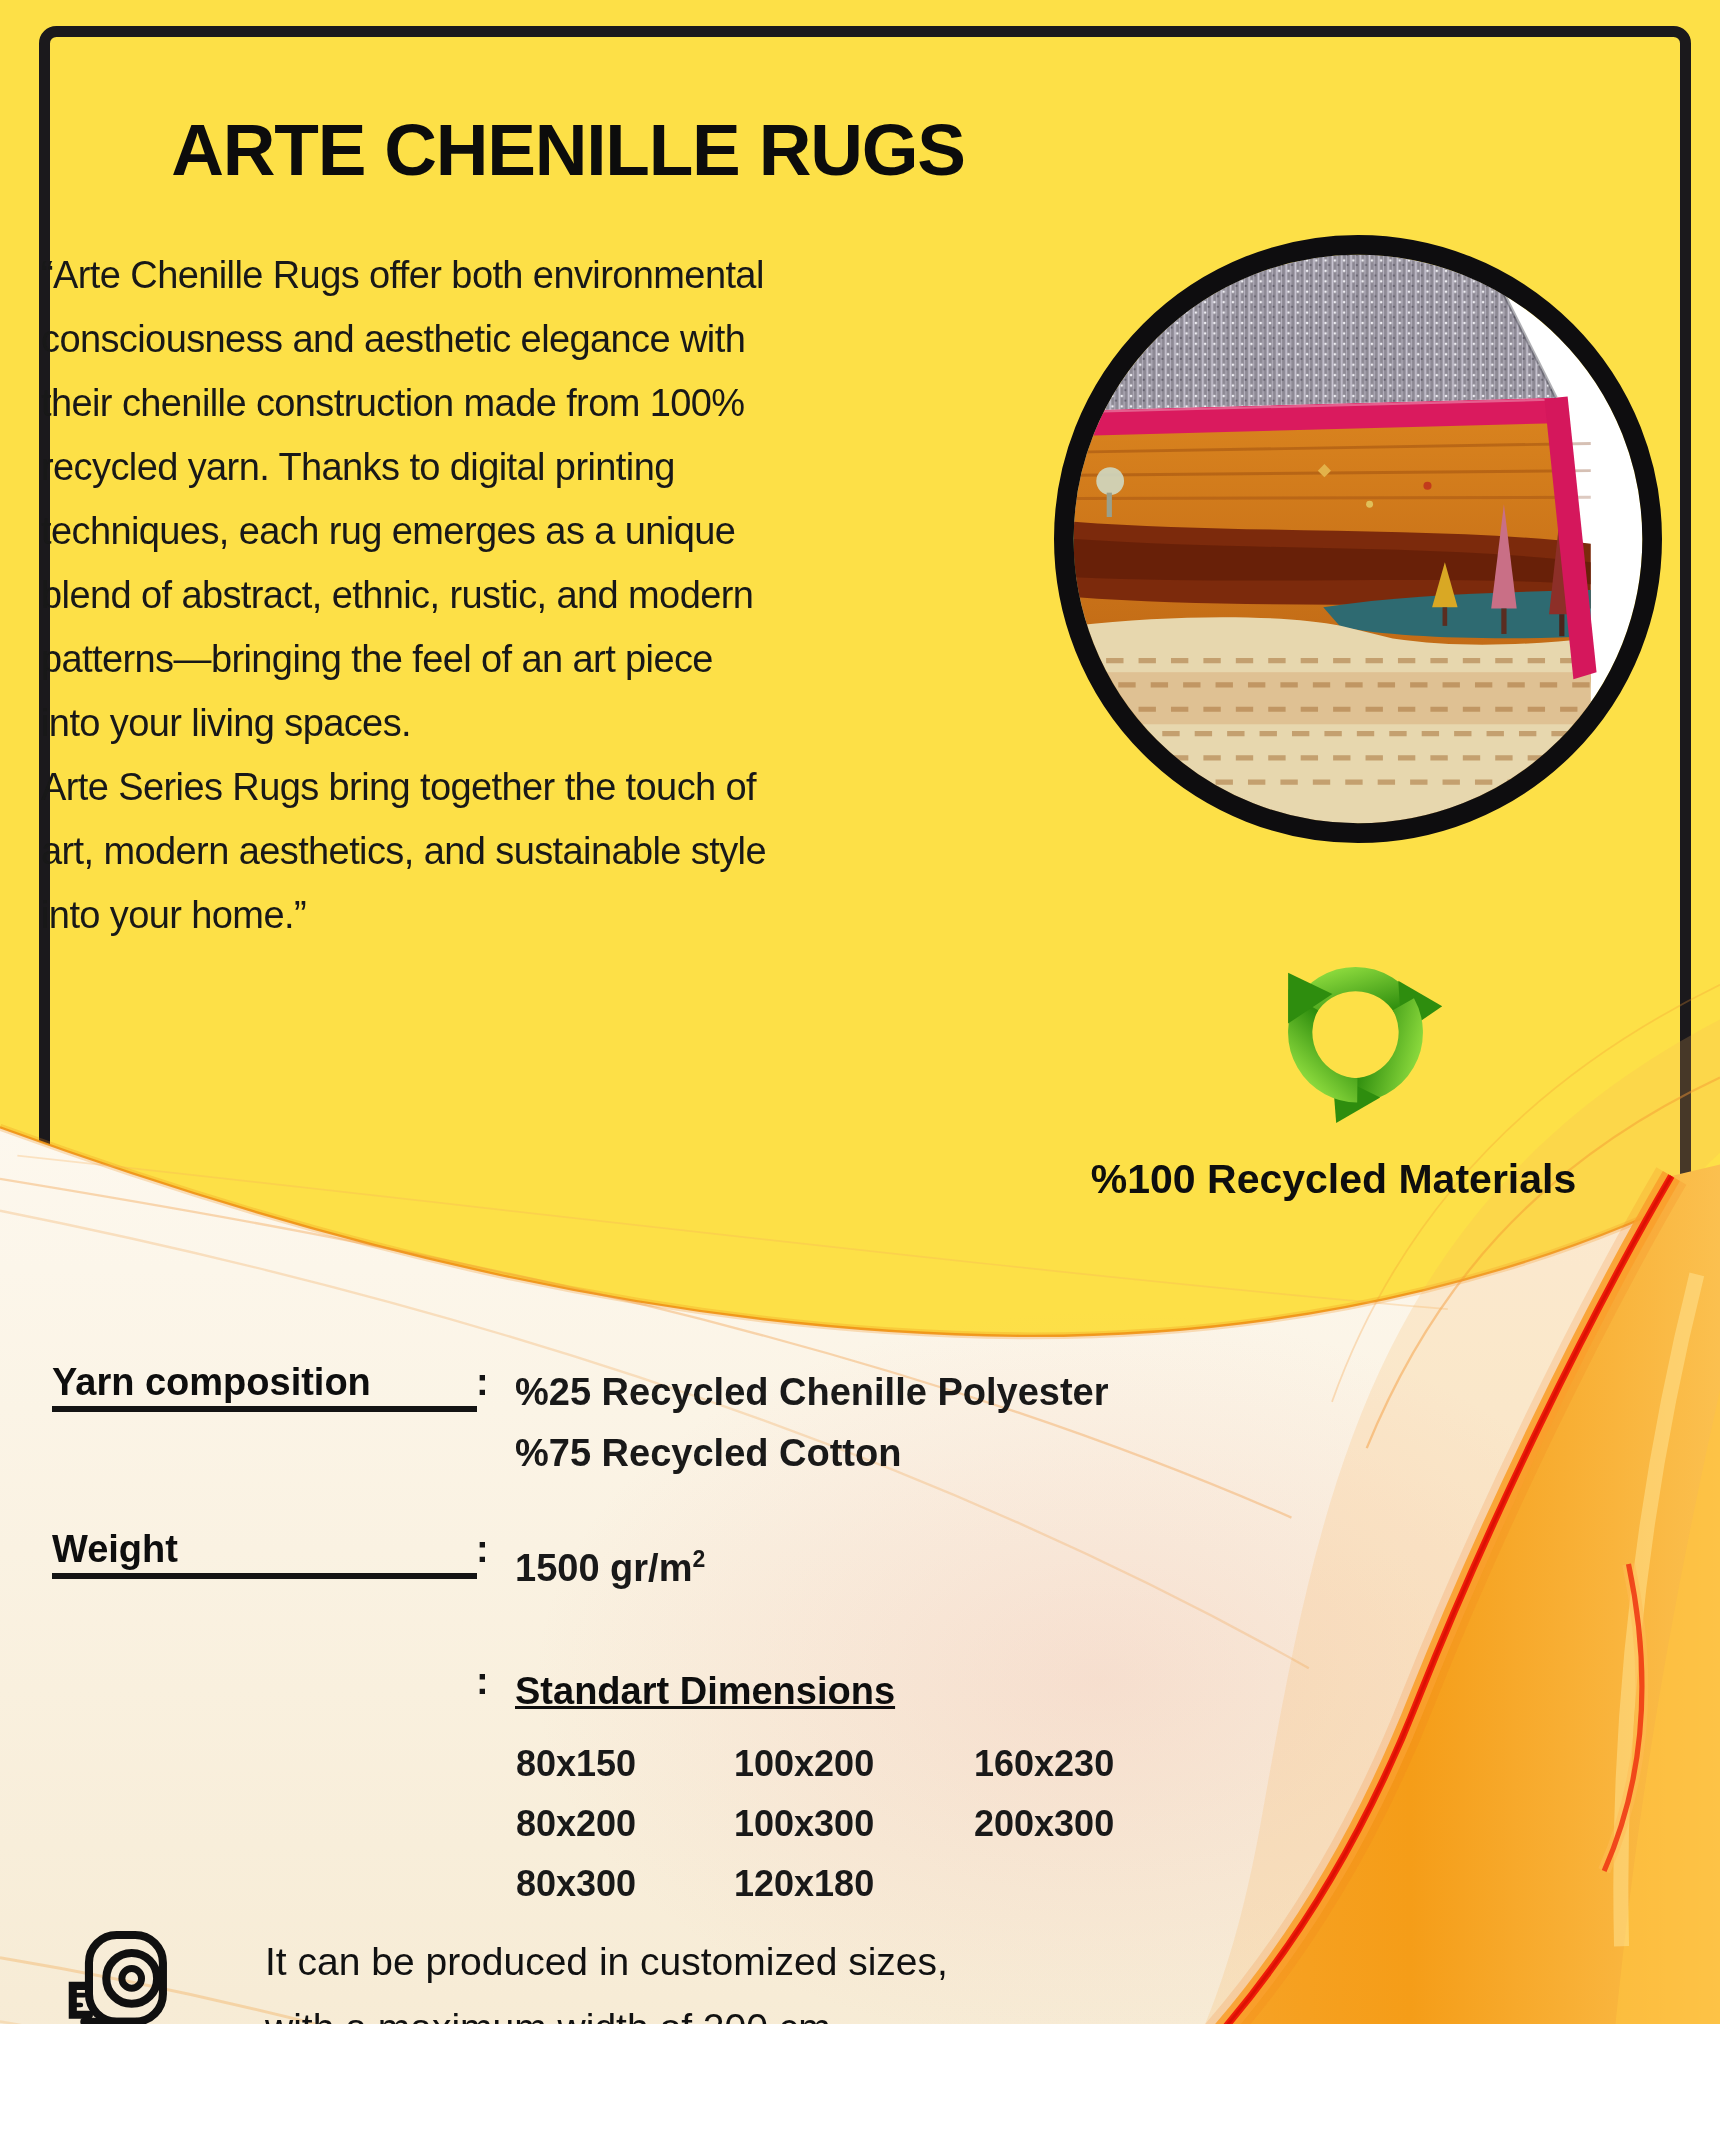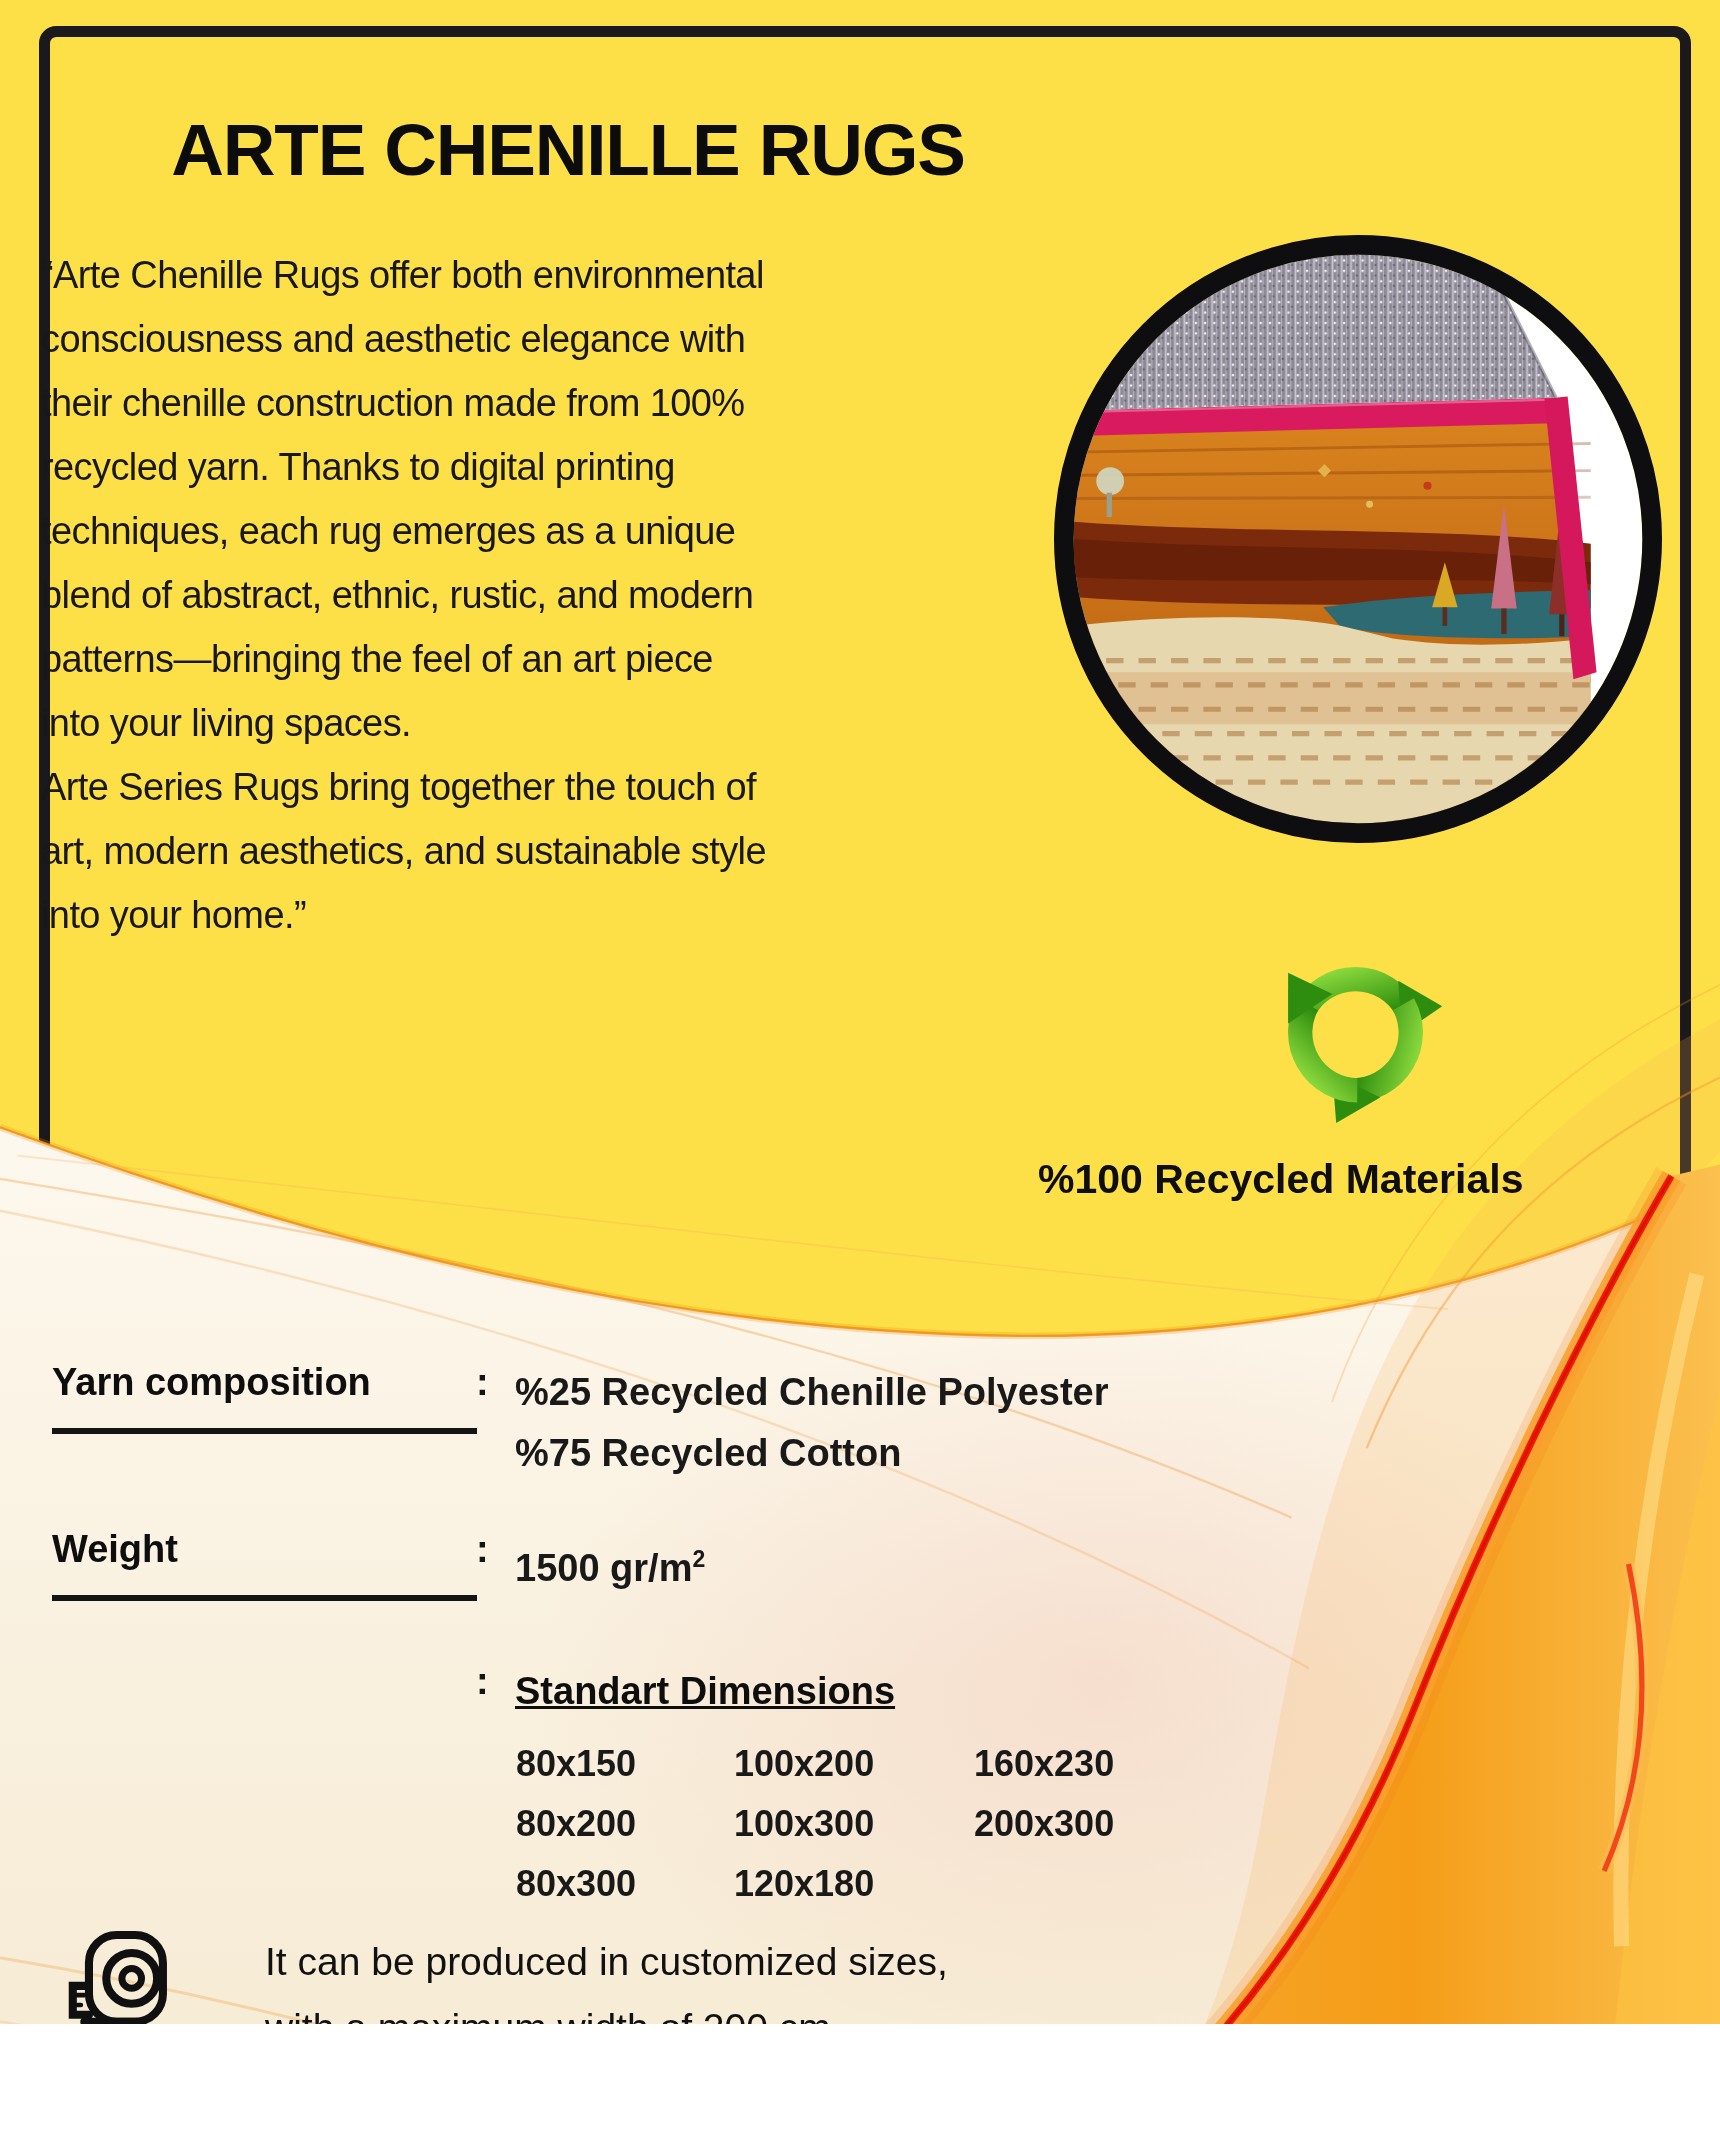--- a/index.html
+++ b/index.html
@@ -20,27 +20,27 @@
     left:41px; top:108px; width:1054px; text-align:center;
     font-size:73px; font-weight:700; letter-spacing:-1.2px; color:#0c0c0c;
     white-space:nowrap;
   }
   #intro-text{
     left:41px; top:243px; width:1054px; text-align:left;
     font-size:38px; line-height:64px; font-weight:400; letter-spacing:-0.6px;
     color:#181818; white-space:pre-line;
   }
   #recycled-label{
-    left:1038px; top:1156px; width:591px; 
+    left:1038px; top:1156px; width:591px; text-align:center;
     font-size:41px; font-weight:700; color:#0e0e0e; white-space:nowrap;
   }
   .spec-row{left:52px; width:1332px; height:127px;}
   .spec-label-wrap{
     display:inline-block; width:425px; border-bottom:6.4px solid #141414;
-    padding-bottom:22px; height:45px;
+    padding-bottom:0; height:45px;
   }
   .spec-label{font-size:38px; font-weight:700; color:#0e0e0e; white-space:nowrap;}
   .spec-colon{position:absolute; left:424px; top:0; font-size:38px; font-weight:700;}
   .spec-value{
     position:absolute; left:463px; top:1.2px; font-size:38px; line-height:61px;
     font-weight:700; color:#191919; white-space:pre-line;
   }
   .spec-value.bold{font-weight:700; color:#0e0e0e;text-decoration:underline;}
   .spec-value sup{font-size:23px;}
   #dims-grid{

